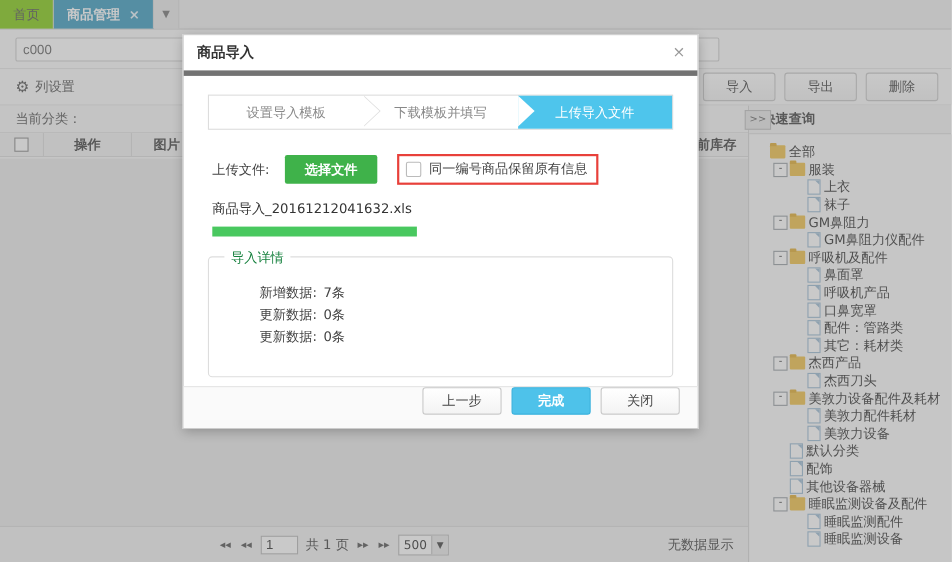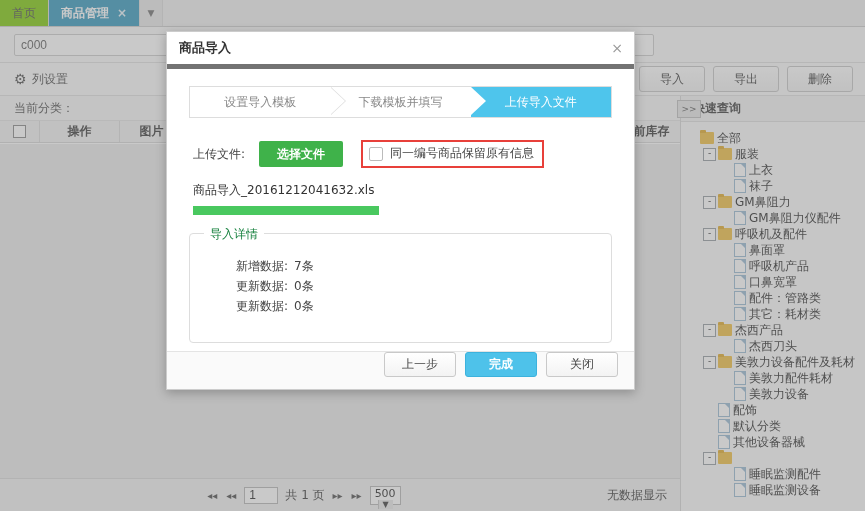--- a/index.html
+++ b/index.html
@@ -169,21 +169,21 @@
   .pg-icon { color: #555; font-size: 10px; width: 12px; text-align: center; }
   .pg-num {
     width: 34px; height: 17px;
     border: 1px solid #b9b9b9; background: #fff;
     font-size: 12px; color: #333; text-align: left; padding-left: 4px;
     box-sizing: border-box;
   }
   .pg-size {
     display: flex; align-items: center;
     border: 1px solid #b9b9b9; background: #fff; height: 17px;
-    font-size: 11px; color: #333; flex-direction: column;
+    font-size: 11px; color: #333;
   }
   .pg-size .val { padding: 0 4px; }
   .pg-size .arrow {
     width: 14px; height: 100%;
     background: #e9e9e9;
     border-left: 1px solid #c6c6c6;
     display: flex; align-items: center; justify-content: center;
     font-size: 8px; color: #444;
   }
   .pg-empty { margin-right: 14px; color: #444; }
@@ -592,38 +592,39 @@
             <span class="indent"></span>
             <span class="indent"></span>
             <span class="spacer"></span>
             <span class="ic file"></span>
             <span class="tlabel">美敦力设备</span>
           </div>
           <div class="tnode">
             <span class="indent"></span>
             <span class="spacer"></span>
             <span class="ic file"></span>
+            <span class="tlabel">默认分类</span>
+          </div>
+          <div class="tnode">
+            <span class="indent"></span>
+            <span class="spacer"></span>
+            <span class="ic file"></span>
             <span class="tlabel">配饰</span>
-          </div>
-          <div class="tnode">
-            <span class="indent"></span>
-            <span class="spacer"></span>
-            <span class="ic file"></span>
-            <span class="tlabel">默认分类</span>
           </div>
           <div class="tnode">
             <span class="indent"></span>
             <span class="spacer"></span>
             <span class="ic file"></span>
             <span class="tlabel">其他设备器械</span>
           </div>
           <div class="tnode">
             <span class="indent"></span>
             <span class="expander">-</span>
             <span class="ic folder"></span>
+            <span class="tlabel">睡眠监测设备及配件</span>
           </div>
           <div class="tnode">
             <span class="indent"></span>
             <span class="indent"></span>
             <span class="spacer"></span>
             <span class="ic file"></span>
             <span class="tlabel">睡眠监测配件</span>
           </div>
           <div class="tnode">
             <span class="indent"></span>

